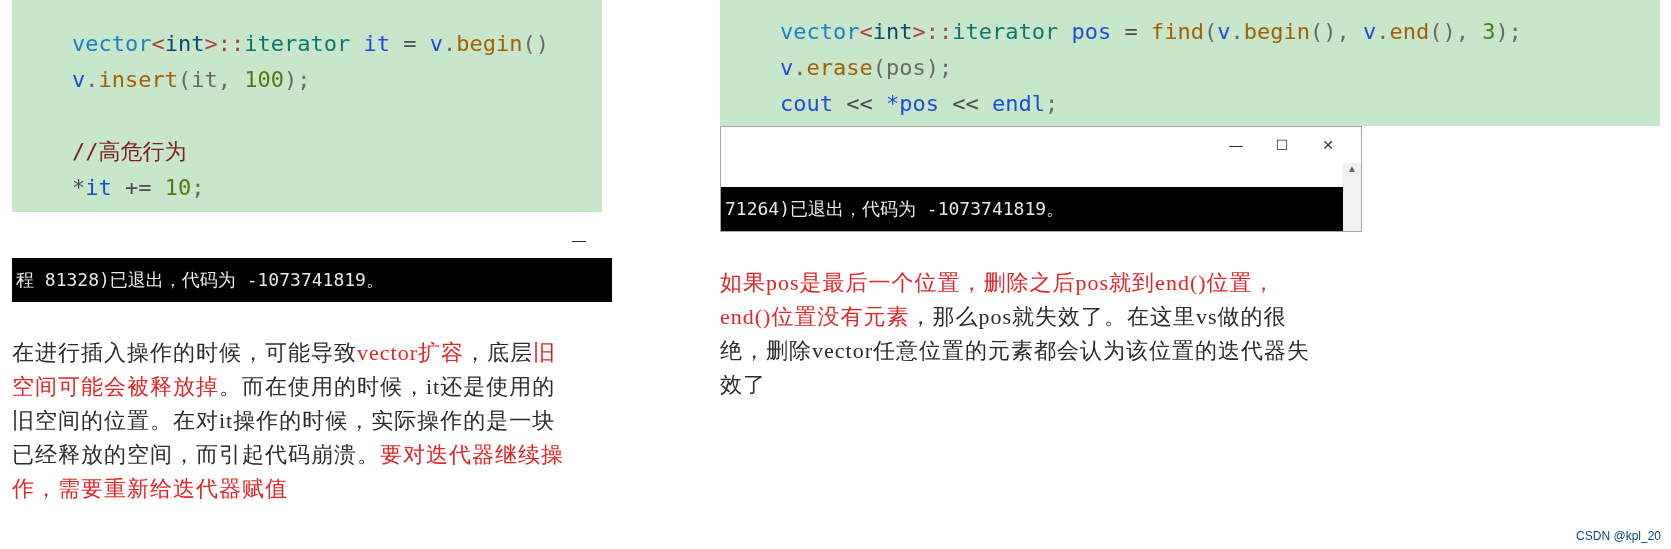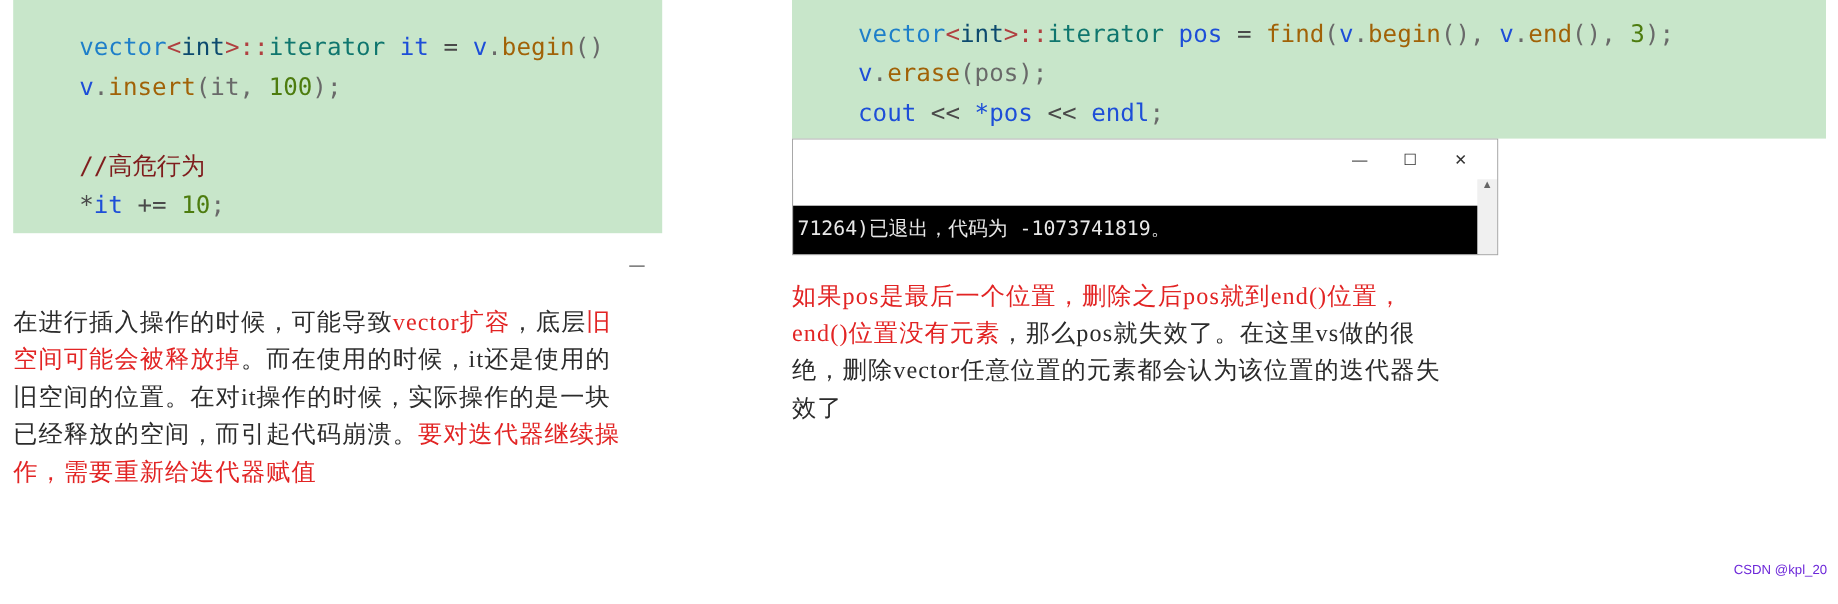--- a/index.html
+++ b/index.html
@@ -115,51 +115,52 @@
   .console.right {
     width: 620px;
     margin-top: 24px;
   }
 
   .explain {
     font-family: "SimSun", "NSimSun", serif;
     font-size: 22px;
     line-height: 34px;
     color: #2b2b2b;
-    margin-top: 18px;
+    margin-top: 34px;
     letter-spacing: 1px;
   }
   .explain .red { color: #e22424; }
   .explain.left { width: 560px; }
-  .explain.right { width: 600px; margin-top: 20px; }
+  .explain.right { width: 600px; margin-top: 34px; }
 
   .watermark {
     position: absolute;
     right: 10px;
-    bottom: 24px;
+    bottom: 6px;
     font-family: Arial, sans-serif;
     font-size: 12px;
-    color: #6d28d9;
+    color: #0c4a6e;
   }
 </style>
 </head>
 <body>
 
 <div class="col col-left">
   <div class="code-block left"><span class="tok-type">vector</span><span class="tok-angle">&lt;</span><span class="tok-kw">int</span><span class="tok-angle">&gt;</span><span class="tok-colon">::</span><span class="tok-cpp">iterator</span><span class="tok-id"> it </span><span class="tok-op">= </span><span class="tok-id">v</span><span class="tok-punct">.</span><span class="tok-fn">begin</span><span class="tok-punct">()</span>
 <span class="tok-id">v</span><span class="tok-punct">.</span><span class="tok-fn">insert</span><span class="tok-punct">(it, </span><span class="tok-num">100</span><span class="tok-punct">);</span>
 
 <span class="tok-comment">//高危行为</span>
 <span class="tok-op">*</span><span class="tok-id">it </span><span class="tok-op">+= </span><span class="tok-num">10</span><span class="tok-punct">;</span></div>
 
   <div class="titlebar left">
     <div class="win-btns">
       <div class="win-btn">—</div>
     </div>
   </div>
+  <div class="console left">程 81328)已退出，代码为 -1073741819。</div>
 
   <div class="explain left">
     <span>在进行插入操作的时候，可能导致</span><span class="red">vector扩容</span><span>，底层</span><span class="red">旧空间可能会被释放掉</span><span>。而在使用的时候，it还是使用的旧空间的位置。在对it操作的时候，实际操作的是一块已经释放的空间，而引起代码崩溃。</span><span class="red">要对迭代器继续操作，需要重新给迭代器赋值</span>
   </div>
 </div>
 
 <div class="col col-right">
   <div class="code-block right"><span class="tok-type">vector</span><span class="tok-angle">&lt;</span><span class="tok-kw">int</span><span class="tok-angle">&gt;</span><span class="tok-colon">::</span><span class="tok-cpp">iterator</span><span class="tok-id"> pos </span><span class="tok-op">= </span><span class="tok-fn">find</span><span class="tok-punct">(</span><span class="tok-id">v</span><span class="tok-punct">.</span><span class="tok-fn">begin</span><span class="tok-punct">(), </span><span class="tok-id">v</span><span class="tok-punct">.</span><span class="tok-fn">end</span><span class="tok-punct">(), </span><span class="tok-num">3</span><span class="tok-punct">);</span>
 <span class="tok-id">v</span><span class="tok-punct">.</span><span class="tok-fn">erase</span><span class="tok-punct">(pos);</span>
 <span class="tok-id">cout </span><span class="tok-op">&lt;&lt; </span><span class="tok-id">*pos </span><span class="tok-op">&lt;&lt; </span><span class="tok-id">endl</span><span class="tok-punct">;</span></div>

